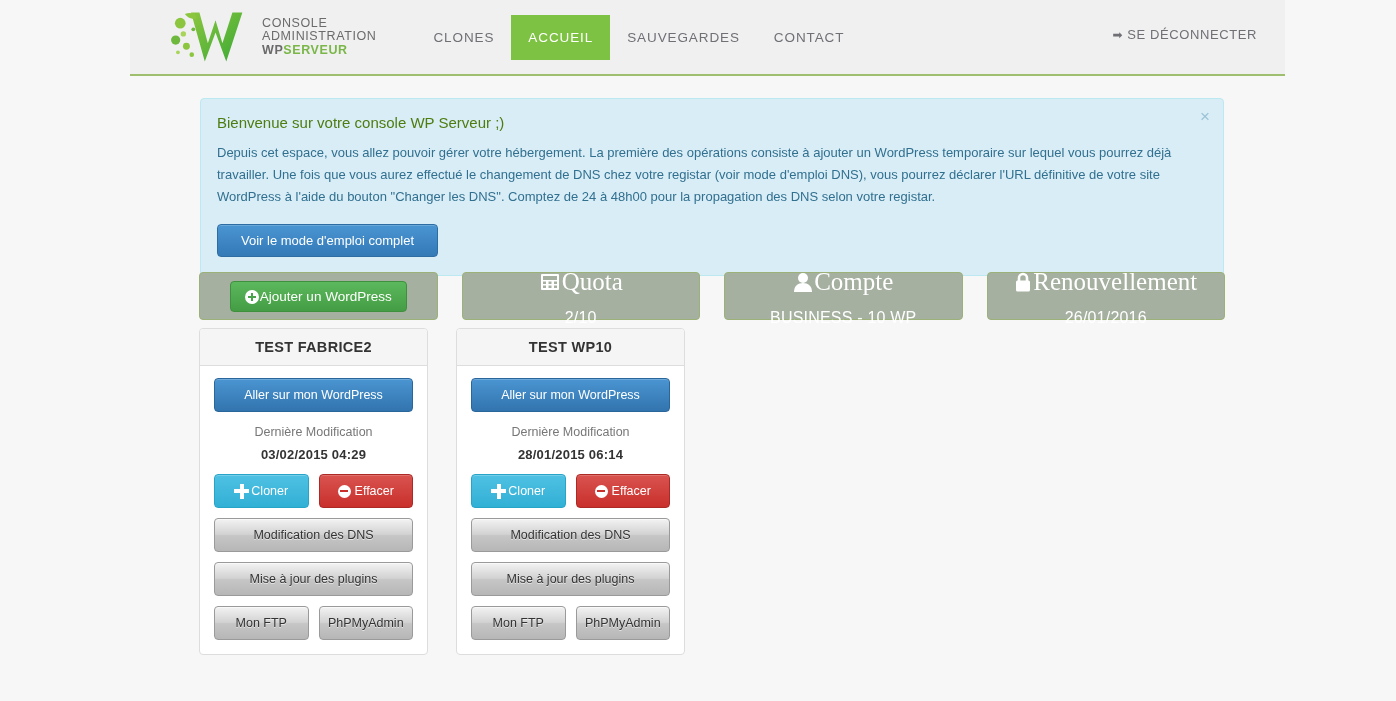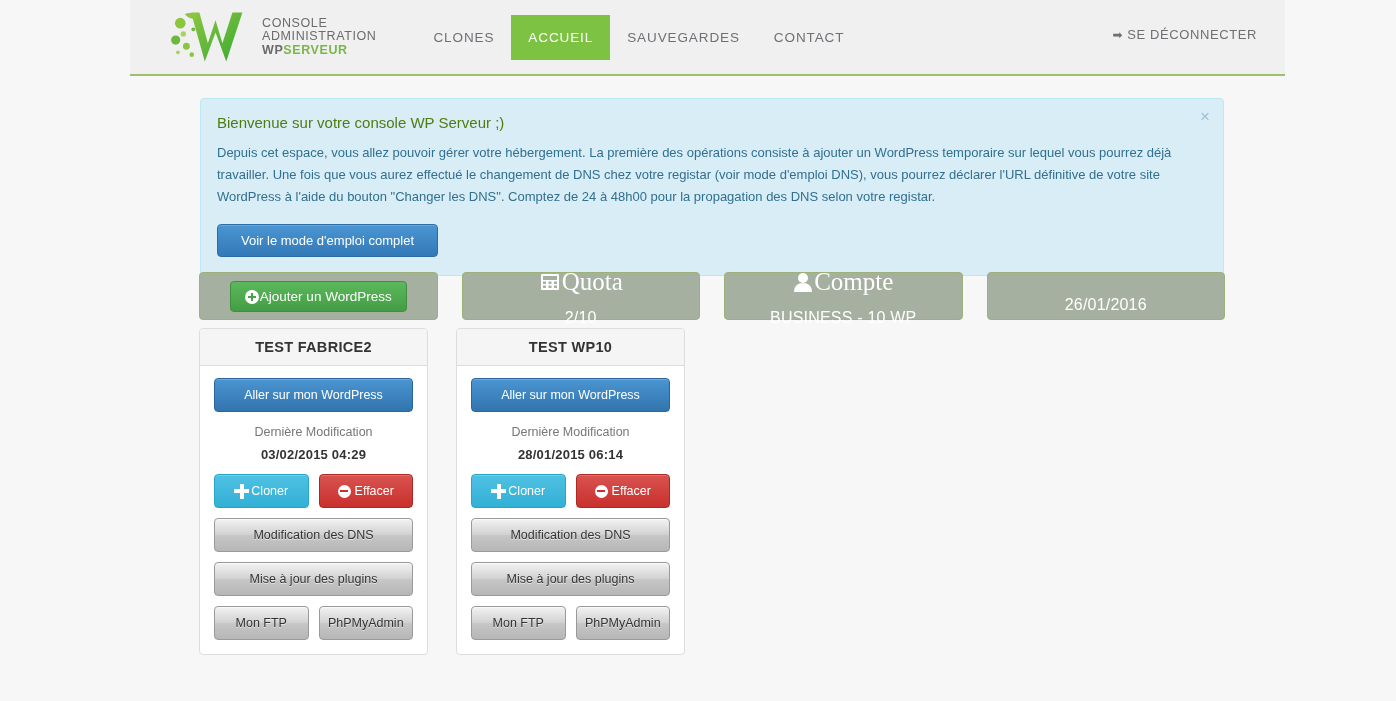--- a/index.html
+++ b/index.html
@@ -394,20 +394,29 @@
             <circle cx="10" cy="7" r="5" fill="#ffffff"></circle>
             <path d="M1 21 c0 -6 4 -9 9 -9 s9 3 9 9 z" fill="#ffffff"></path>
           </svg>
       </span>
       <span>Compte</span>
     </div>
     <div class="stat-sub">BUSINESS - 10 WP</div>
   </div>
 
   <div class="stat">
+    <div class="stat-title">
+      <span class="ico">
+        <svg width="18" height="22" viewBox="0 0 18 22">
+            <path d="M5 10 V7 a4 4 0 0 1 8 0 v3" stroke="#ffffff" stroke-width="2.6" fill="none"></path>
+            <rect x="2" y="9.5" width="14" height="11" rx="1.5" fill="#ffffff"></rect>
+          </svg>
+      </span>
+      <span>Renouvellement</span>
+    </div>
     <div class="stat-sub">26/01/2016</div>
   </div>
 </div>
 
 <div class="cards-row">
 
   <div class="card">
     <div class="card-head">TEST FABRICE2</div>
     <div class="card-body">
       <a class="btn-block btn-wp">Aller sur mon WordPress</a>

